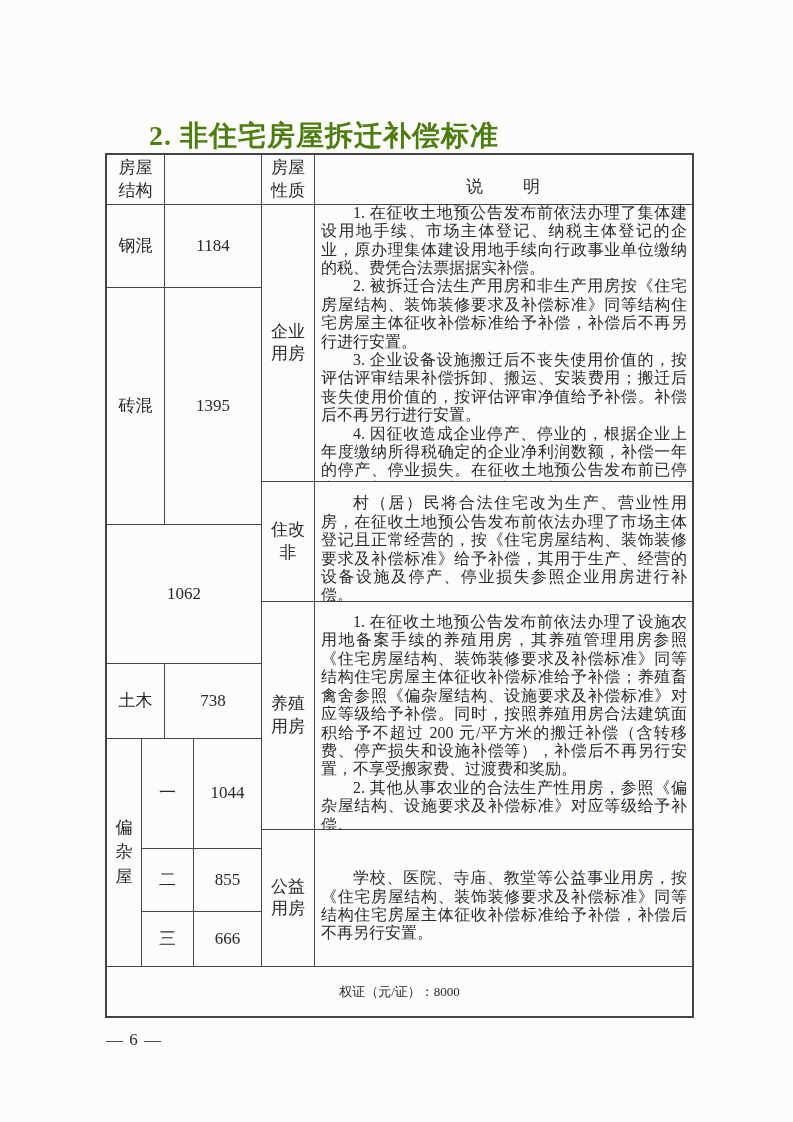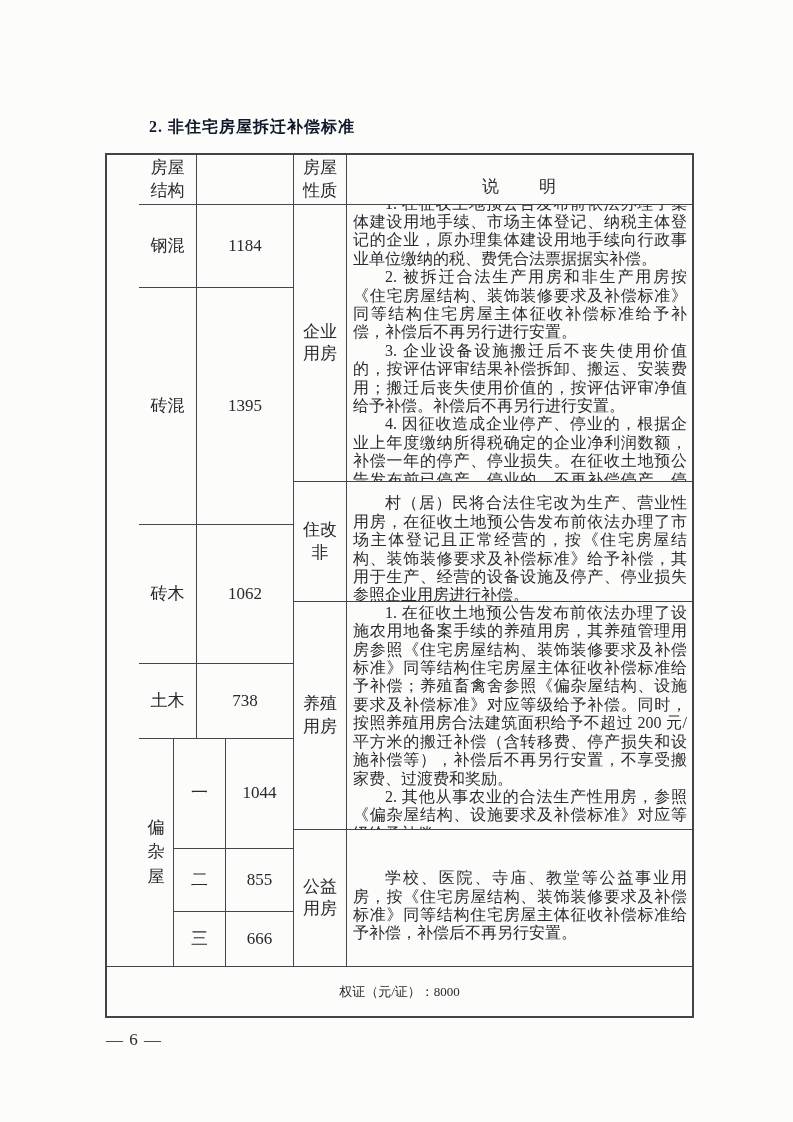--- a/index.html
+++ b/index.html
@@ -12,41 +12,41 @@
     height: 1122px;
     background: #fcfcfa;
     color: #26262e;
     overflow: hidden;
   }
 
   .doc-title {
     position: absolute;
     left: 149px;
     top: 117px;
-    font-size: 16px;
+    font-size: 28px;
     font-weight: 700;
     letter-spacing: 1px;
-    color: #0f172a;
+    color: #4d7c0f;
     white-space: nowrap;
   }
 
   .comp-table {
     position: absolute;
     left: 105px;
     top: 153px;
     width: 589px;
     height: 865px;
     border: 2px solid #43434a;
     display: flex;
     flex-direction: column;
     font-size: 17px;
     color: #28282f;
   }
 
-  .table-main { flex: 1; display: flex; min-height: 0; margin-left: 32px; }
+  .table-main { flex: 1; display: flex; min-height: 0; }
 
   .left-block {
     width: 155px;
     flex-shrink: 0;
     border-right: 1.5px solid #45454b;
     display: flex;
     flex-direction: column;
   }
   .right-block { flex: 1; min-width: 0; display: flex; flex-direction: column; }
 
@@ -149,21 +149,20 @@
         </div>
         <div class="row r-ganghun bb">
           <div class="cell c-structure">钢混</div>
           <div class="cell c-price">1184</div>
         </div>
         <div class="row r-zhuanhun bb">
           <div class="cell c-structure">砖混</div>
           <div class="cell c-price">1395</div>
         </div>
         <div class="row r-zhuanmu bb">
-          <div class="cell c-structure">砖木</div>
           <div class="cell c-price">1062</div>
         </div>
         <div class="row r-tumu bb">
           <div class="cell c-structure">土木</div>
           <div class="cell c-price">738</div>
         </div>
         <div class="pz-section">
           <div class="cell pz-label">偏
 杂
 屋</div>

